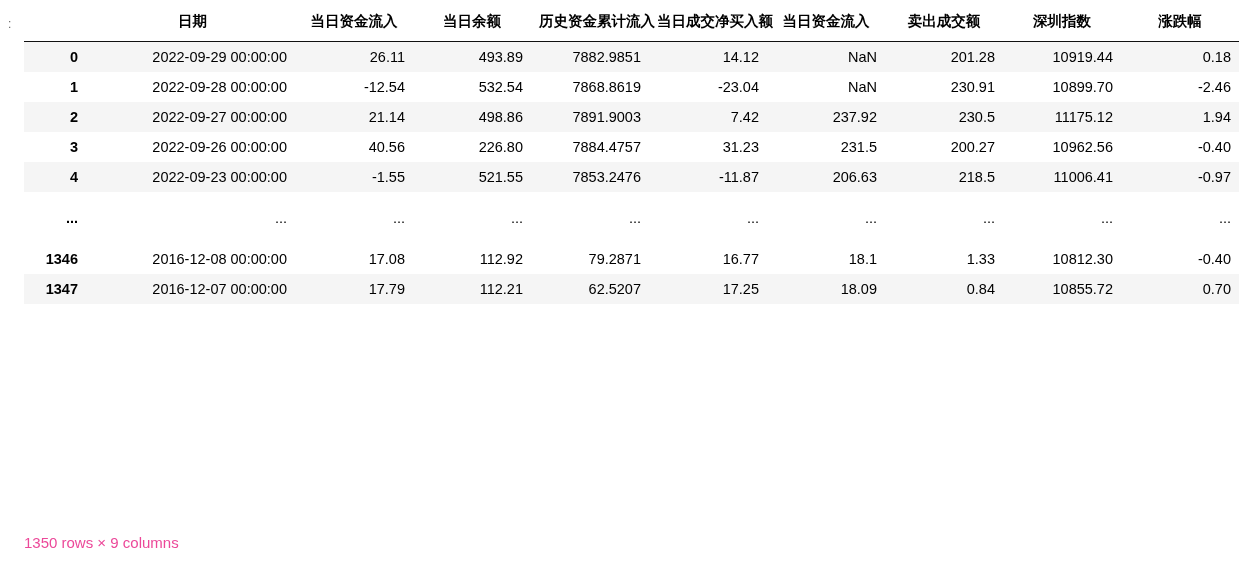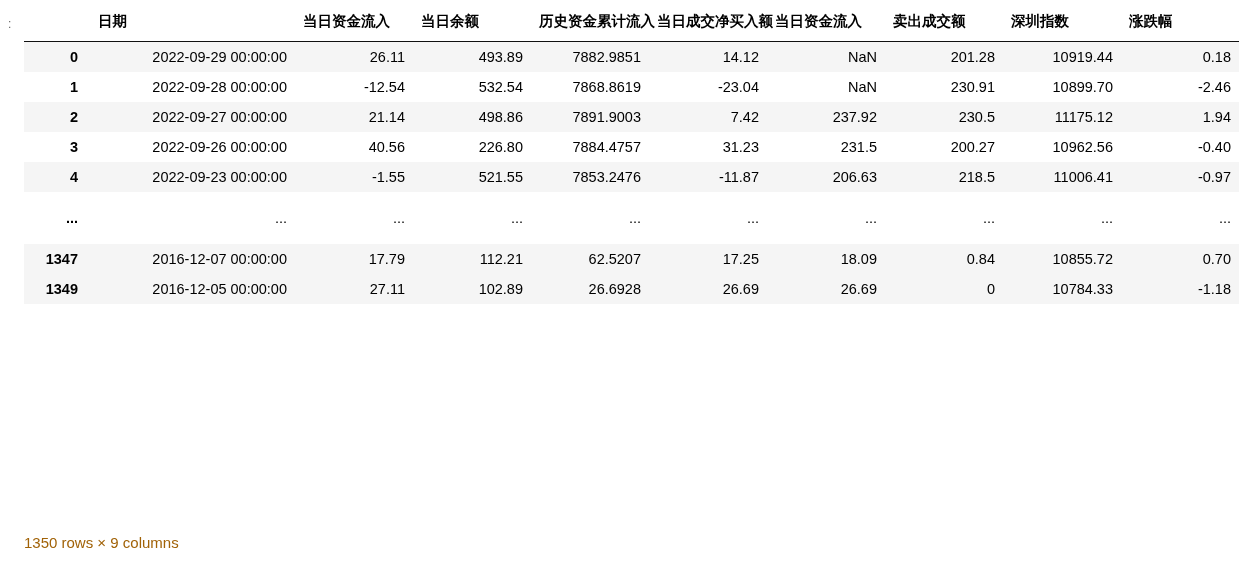--- a/index.html
+++ b/index.html
@@ -36,21 +36,21 @@
     width: 1215px;
   }
   table.dataframe {
     border-collapse: collapse;
     border-spacing: 0;
     font-size: 14.5px;
     width: 100%;
     table-layout: fixed;
   }
   table.dataframe thead th {
-    text-align: left;
+    text-align: center;
     font-weight: bold;
     padding: 4px 8px 10px 8px;
     border-bottom: 1.6px solid #111111;
     vertical-align: bottom;
     white-space: nowrap;
   }
   table.dataframe thead th.idx-head {
     text-align: left;
   }
   table.dataframe tbody td,
@@ -75,21 +75,21 @@
   table.dataframe tbody tr.spacer td,
   table.dataframe tbody tr.spacer th {
     padding-top: 18px;
     padding-bottom: 18px;
   }
   .shape-note {
     position: absolute;
     left: 24px;
     top: 534px;
     font-size: 15px;
-    color: #a16207;
+    color: #ec4899;
   }
   col.c-index { width: 66px; }
   col.c-date  { width: 205px; }
   col.c-num   { width: auto; }
 </style>
 </head>
 <body>
 
 <div class="page">
 
@@ -197,47 +197,47 @@
           <td>...</td>
           <td>...</td>
           <td>...</td>
           <td>...</td>
           <td>...</td>
           <td>...</td>
           <td>...</td>
         </tr>
 
 
+        <tr class="even">
+          <th class="row-index">1346</th>
+          <td>2016-12-08 00:00:00</td>
+          <td>17.08</td>
+          <td>112.92</td>
+          <td>79.2871</td>
+          <td>16.77</td>
+          <td>18.1</td>
+          <td>1.33</td>
+          <td>10812.30</td>
+          <td>-0.40</td>
+        </tr>
 
         <tr class="odd">
           <th class="row-index">1347</th>
           <td>2016-12-07 00:00:00</td>
           <td>17.79</td>
           <td>112.21</td>
           <td>62.5207</td>
           <td>17.25</td>
           <td>18.09</td>
           <td>0.84</td>
           <td>10855.72</td>
           <td>0.70</td>
         </tr>
 
 
-        <tr class="odd">
-          <th class="row-index">1349</th>
-          <td>2016-12-05 00:00:00</td>
-          <td>27.11</td>
-          <td>102.89</td>
-          <td>26.6928</td>
-          <td>26.69</td>
-          <td>26.69</td>
-          <td>0</td>
-          <td>10784.33</td>
-          <td>-1.18</td>
-        </tr>
 
       </tbody>
     </table>
   </div>
 
   <div class="shape-note">1350 rows × 9 columns</div>
 
 </div>
 
 </body></html>

